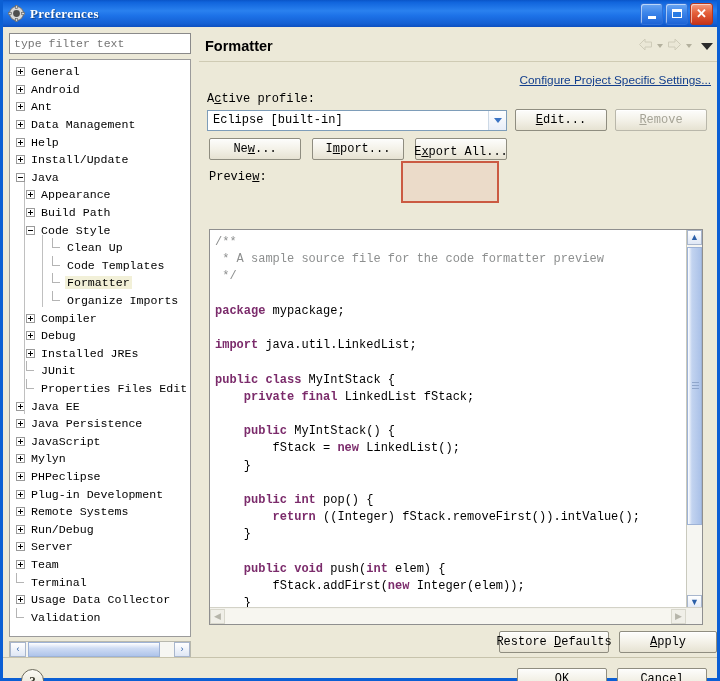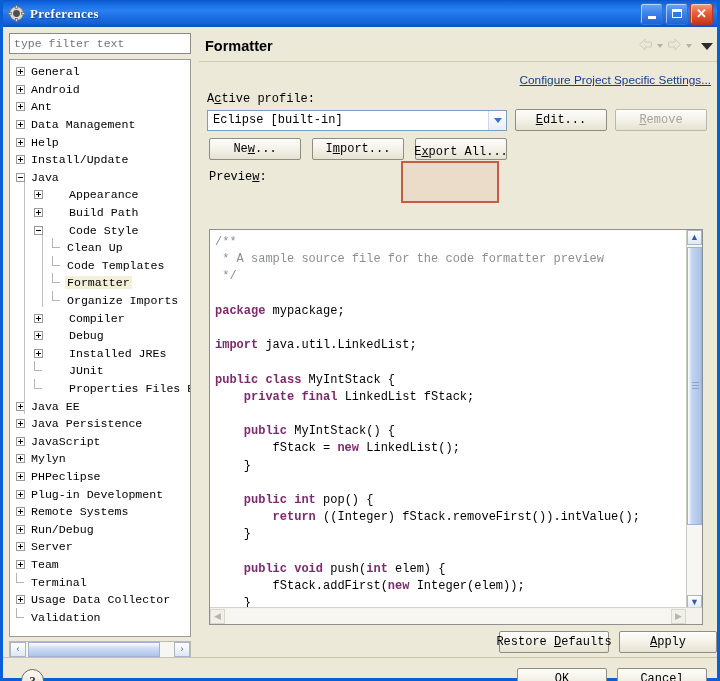--- a/index.html
+++ b/index.html
@@ -143,21 +143,21 @@
   }
   .tw.leaf::before {
     content:""; position:absolute; left:0px; top:4px;
     width:8px; height:1px; background:#b4b4b4;
   }
   .tw.leaf::after {
     content:""; position:absolute; left:0px; top:-5px;
     width:1px; height:10px; background:#b4b4b4;
   }
   .ind1 { padding-left: 6px; }
-  .ind2 { padding-left: 24px; gap: 20px; }
+  .ind2 { padding-left: 16px; }
   .ind3 { padding-left: 42px; }
   .guide {
     position:absolute; width:1px; background:#c0c0c0;
   }
 
   
   .tree-hsb {
     position: absolute; left: 0; top: 608px;
     width: 182px; height: 17px;
     display: flex; align-items: center;

